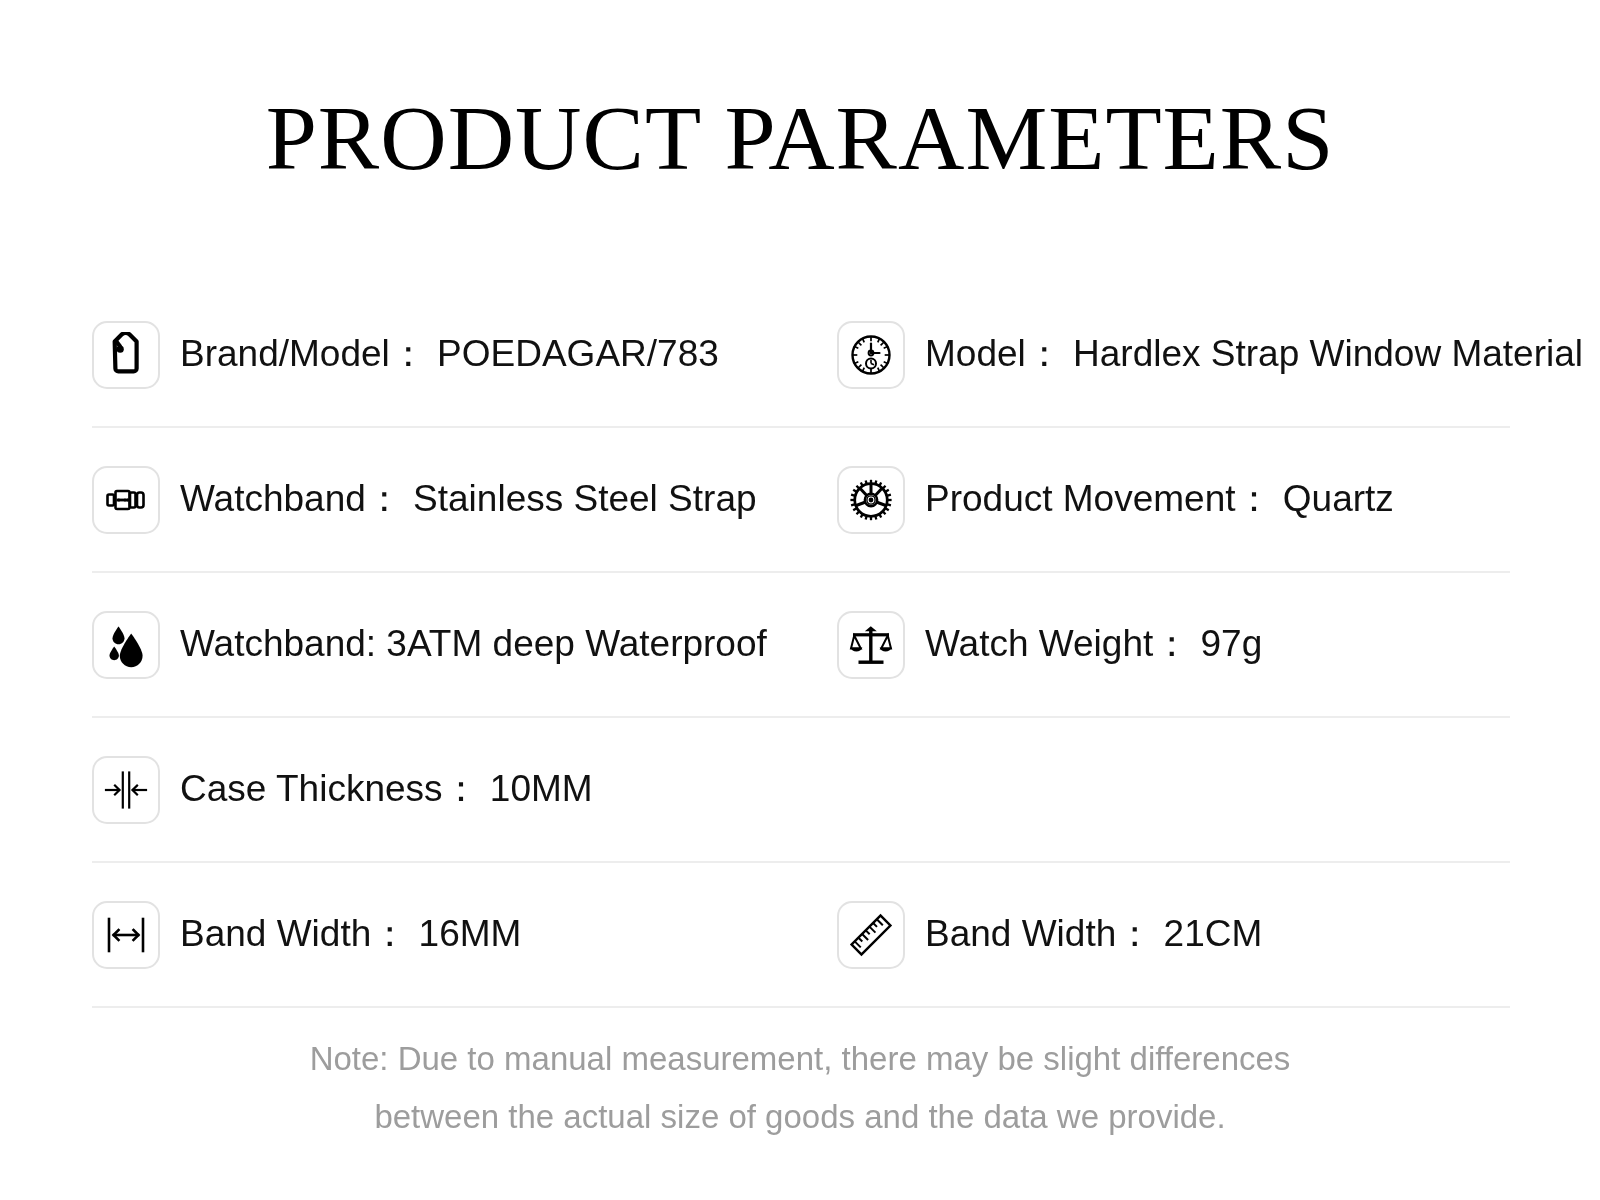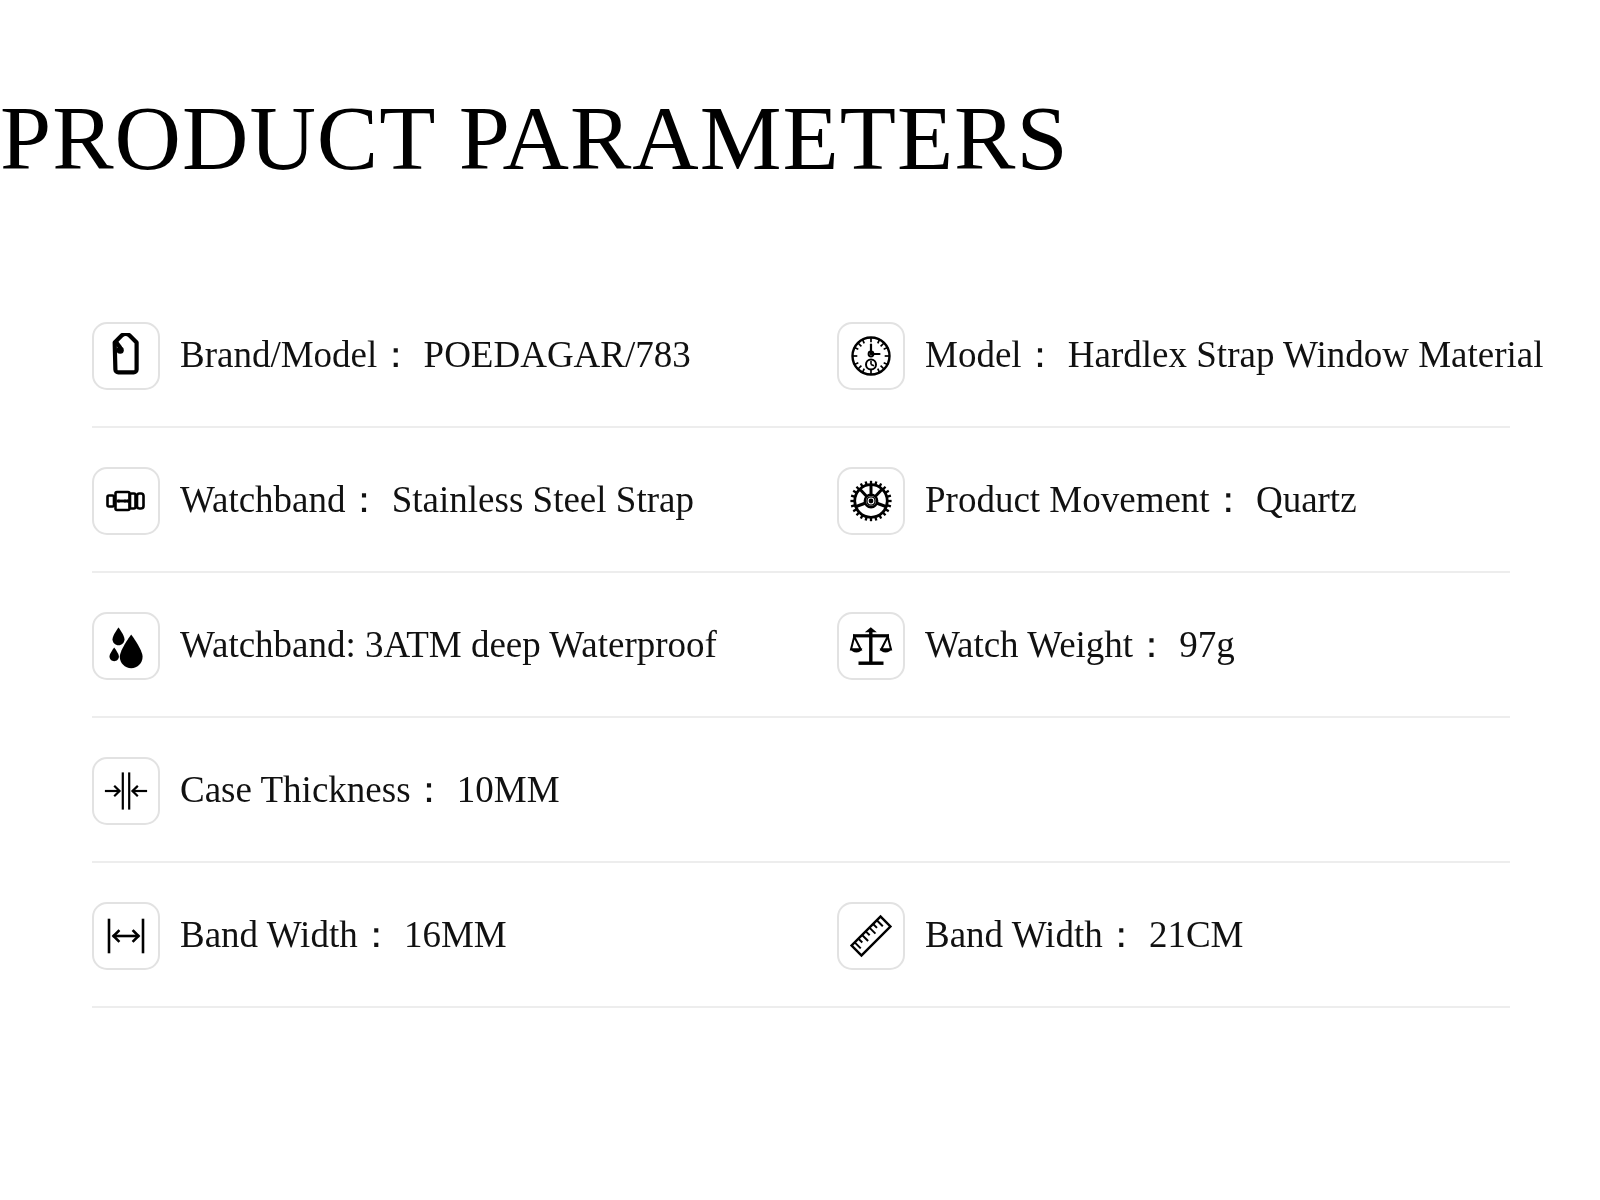--- a/index.html
+++ b/index.html
@@ -18,43 +18,42 @@
     height: 1200px;
     background: #ffffff;
   }
 
   
   .title {
     position: absolute;
     top: 92px;
     left: 0;
     width: 1600px;
-    text-align: left;
+    text-align: center;
     font-family: "Liberation Serif", serif;
     font-size: 92px;
     line-height: 1.0;
     letter-spacing: 1px;
     color: #000000;
     white-space: nowrap;
   }
 
   
   .spec-table {
     position: absolute;
     top: 283px;
     left: 92px;
     width: 1418px;
   }
 
   .spec-row {
     display: flex;
-    align-items: flex-start;
+    align-items: center;
     height: 145px;
     border-bottom: 2px solid #ededed;
-    font-family: Liberation Serif, serif;
   }
   .spec-row:last-child { }
 
   .spec-cell {
     display: flex;
     align-items: center;
     height: 145px;
   }
   .spec-cell.left  { width: 745px; flex: 0 0 745px; }
   .spec-cell.right { flex: 1 1 auto; }
@@ -295,14 +294,18 @@
               </g>
             </g>
           </svg>
         </span>
         <span class="spec-text"><span>Band Width：</span>&nbsp;<span class="val">21CM</span></span>
       </div>
     </div>
 
   </div>
 
+  <div class="note">
+    <div>Note: Due to manual measurement, there may be slight differences</div>
+    <div>between the actual size of goods and the data we provide.</div>
+  </div>
 
 </div>
 
 </body></html>

